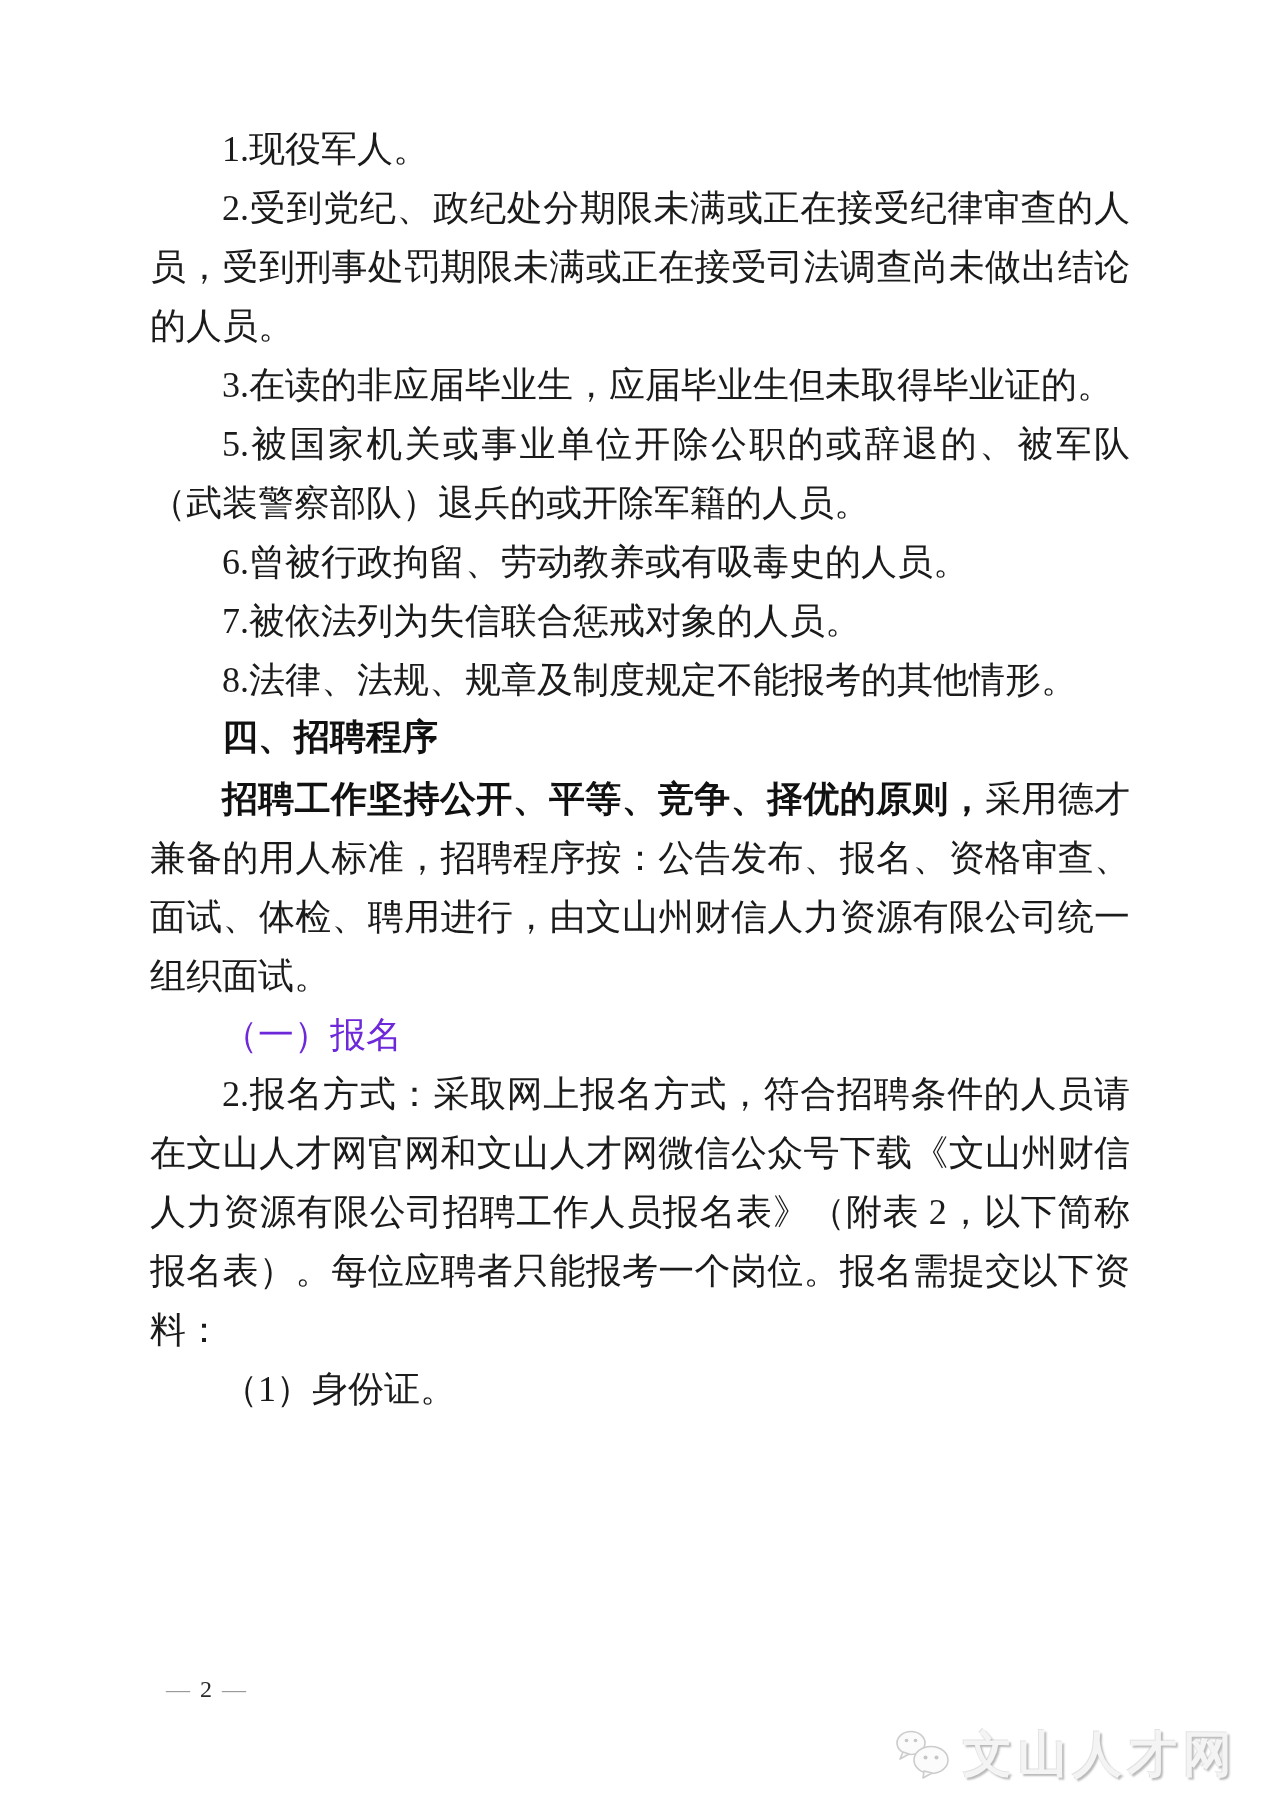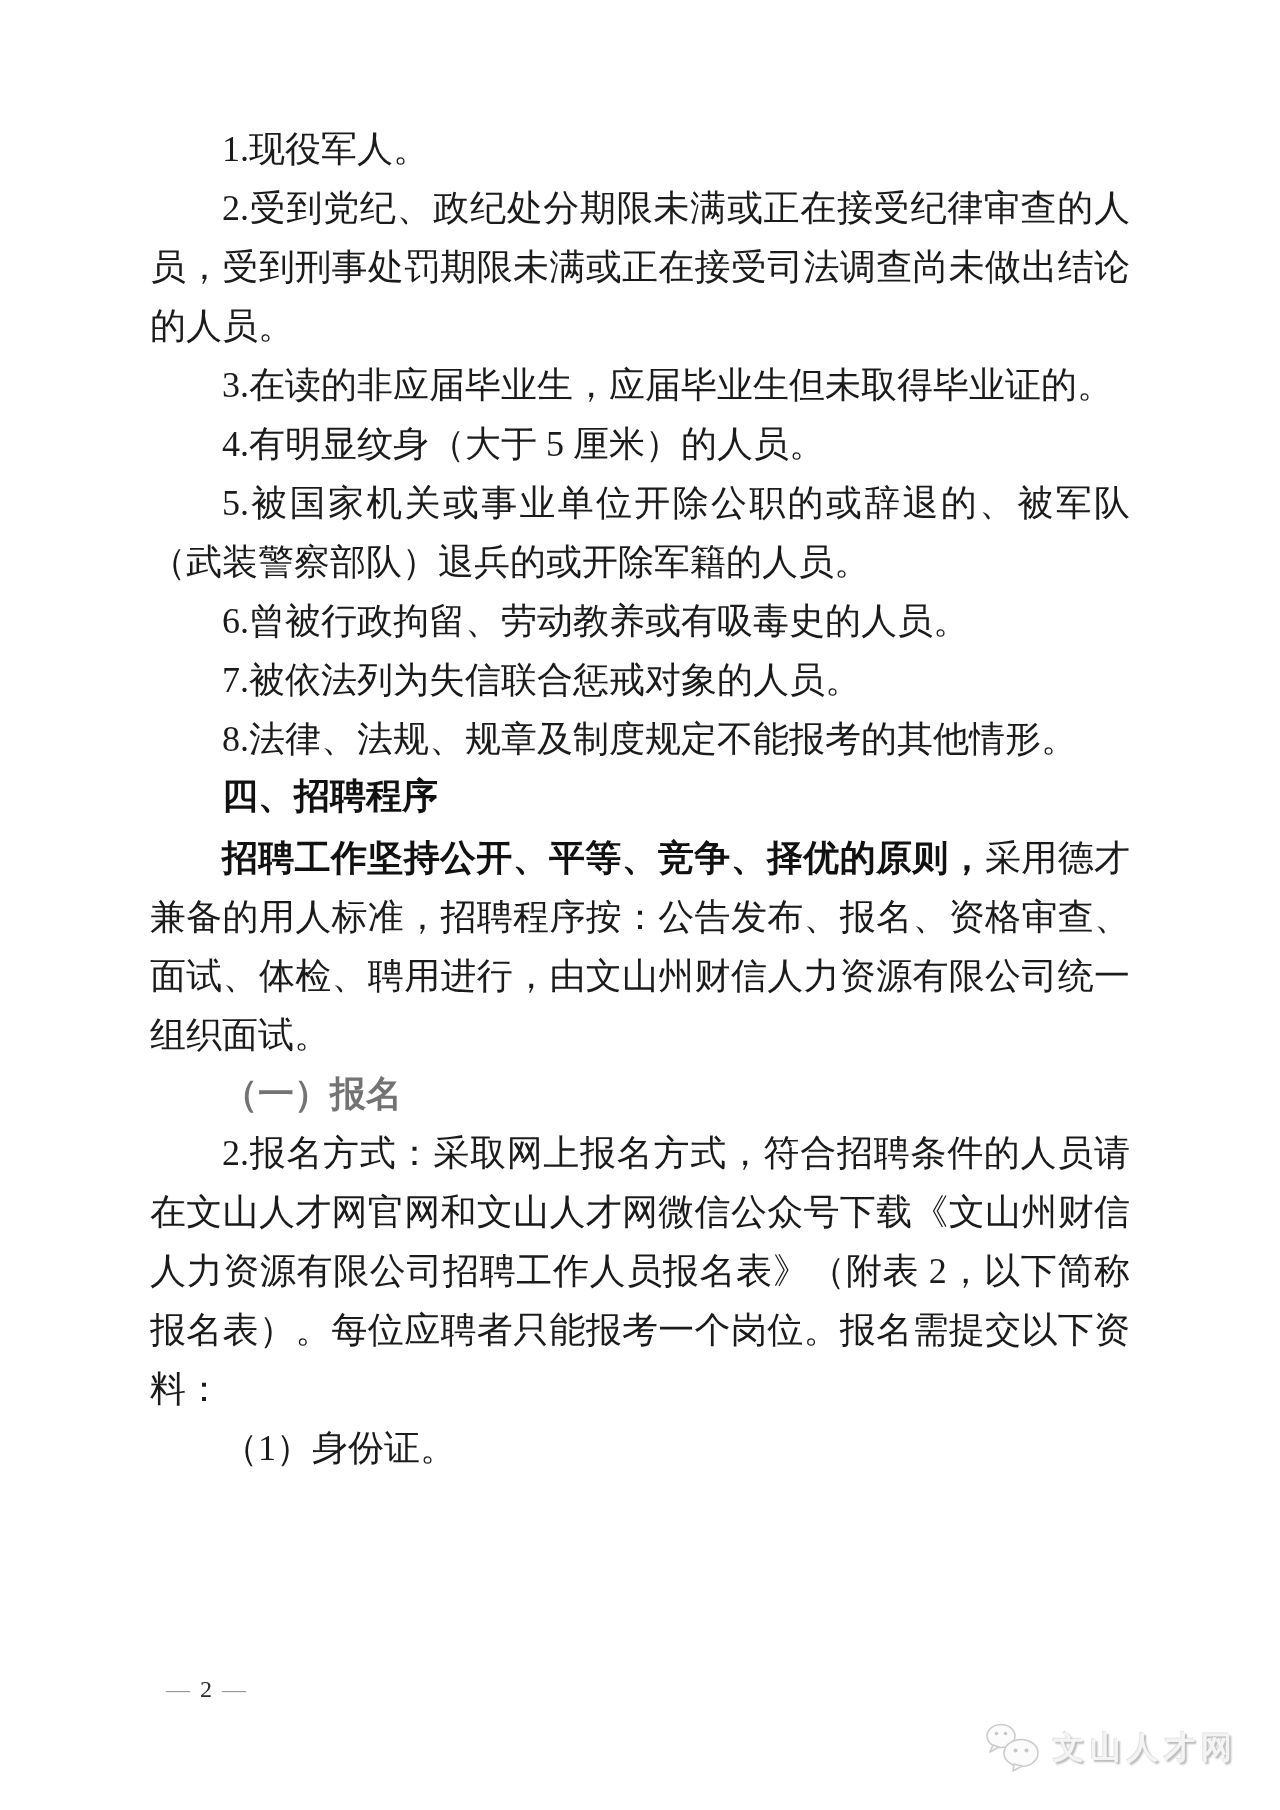--- a/index.html
+++ b/index.html
@@ -30,22 +30,22 @@
     margin: 0;
     padding: 0;
     text-indent: 2em;
   }
   .heading-sans {
     font-family: Liberation Mono, monospace;
     font-weight: 700;
     color: #111111;
   }
   .subheading {
-    font-weight: 700;
-    color: #737373;
+    font-weight: 400;
+    color: #6d28d9;
   }
   .bold-lead {
     font-family: "Liberation Sans", "DejaVu Sans", sans-serif;
     font-weight: 700;
     color: #111111;
   }
   .footer {
     position: absolute;
     left: 158px;
     top: 1676px;
@@ -69,35 +69,34 @@
     gap: 10px;
   }
   .wm-icon {
     display: inline-block;
     width: 60px;
     height: 52px;
   }
   .wm-text {
     font-family: "Liberation Sans", "DejaVu Sans", sans-serif;
     font-weight: 700;
-    font-size: 31px;
+    font-size: 49px;
     letter-spacing: 6px;
     color: #f4f4f4;
     text-shadow: 2px 2px 2px #b9b9b9, -1px -1px 0 #e3e3e3;
   }
 </style>
 </head>
 <body>
 
 <div class="page">
   <div class="content">
     <p>1.现役军人。</p>
     <p>2.受到党纪、政纪处分期限未满或正在接受纪律审查的人员，受到刑事处罚期限未满或正在接受司法调查尚未做出结论的人员。</p>
     <p>3.在读的非应届毕业生，应届毕业生但未取得毕业证的。</p>
-    <p>4.有明显纹身（大于 5 厘米）的人员。</p>
     <p>5.被国家机关或事业单位开除公职的或辞退的、被军队（武装警察部队）退兵的或开除军籍的人员。</p>
     <p>6.曾被行政拘留、劳动教养或有吸毒史的人员。</p>
     <p>7.被依法列为失信联合惩戒对象的人员。</p>
     <p>8.法律、法规、规章及制度规定不能报考的其他情形。</p>
     <p class="heading-sans">四、招聘程序</p>
     <p><span class="bold-lead">招聘工作坚持公开、平等、竞争、择优的原则，</span><span>采用德才兼备的用人标准，招聘程序按：公告发布、报名、资格审查、面试、体检、聘用进行，由文山州财信人力资源有限公司统一组织面试。</span></p>
     <p class="subheading">（一）报名</p>
     <p>2.报名方式：采取网上报名方式，符合招聘条件的人员请在文山人才网官网和文山人才网微信公众号下载《文山州财信人力资源有限公司招聘工作人员报名表》（附表 2，以下简称报名表）。每位应聘者只能报考一个岗位。报名需提交以下资料：</p>
     <p>（1）身份证。</p>
   </div>

